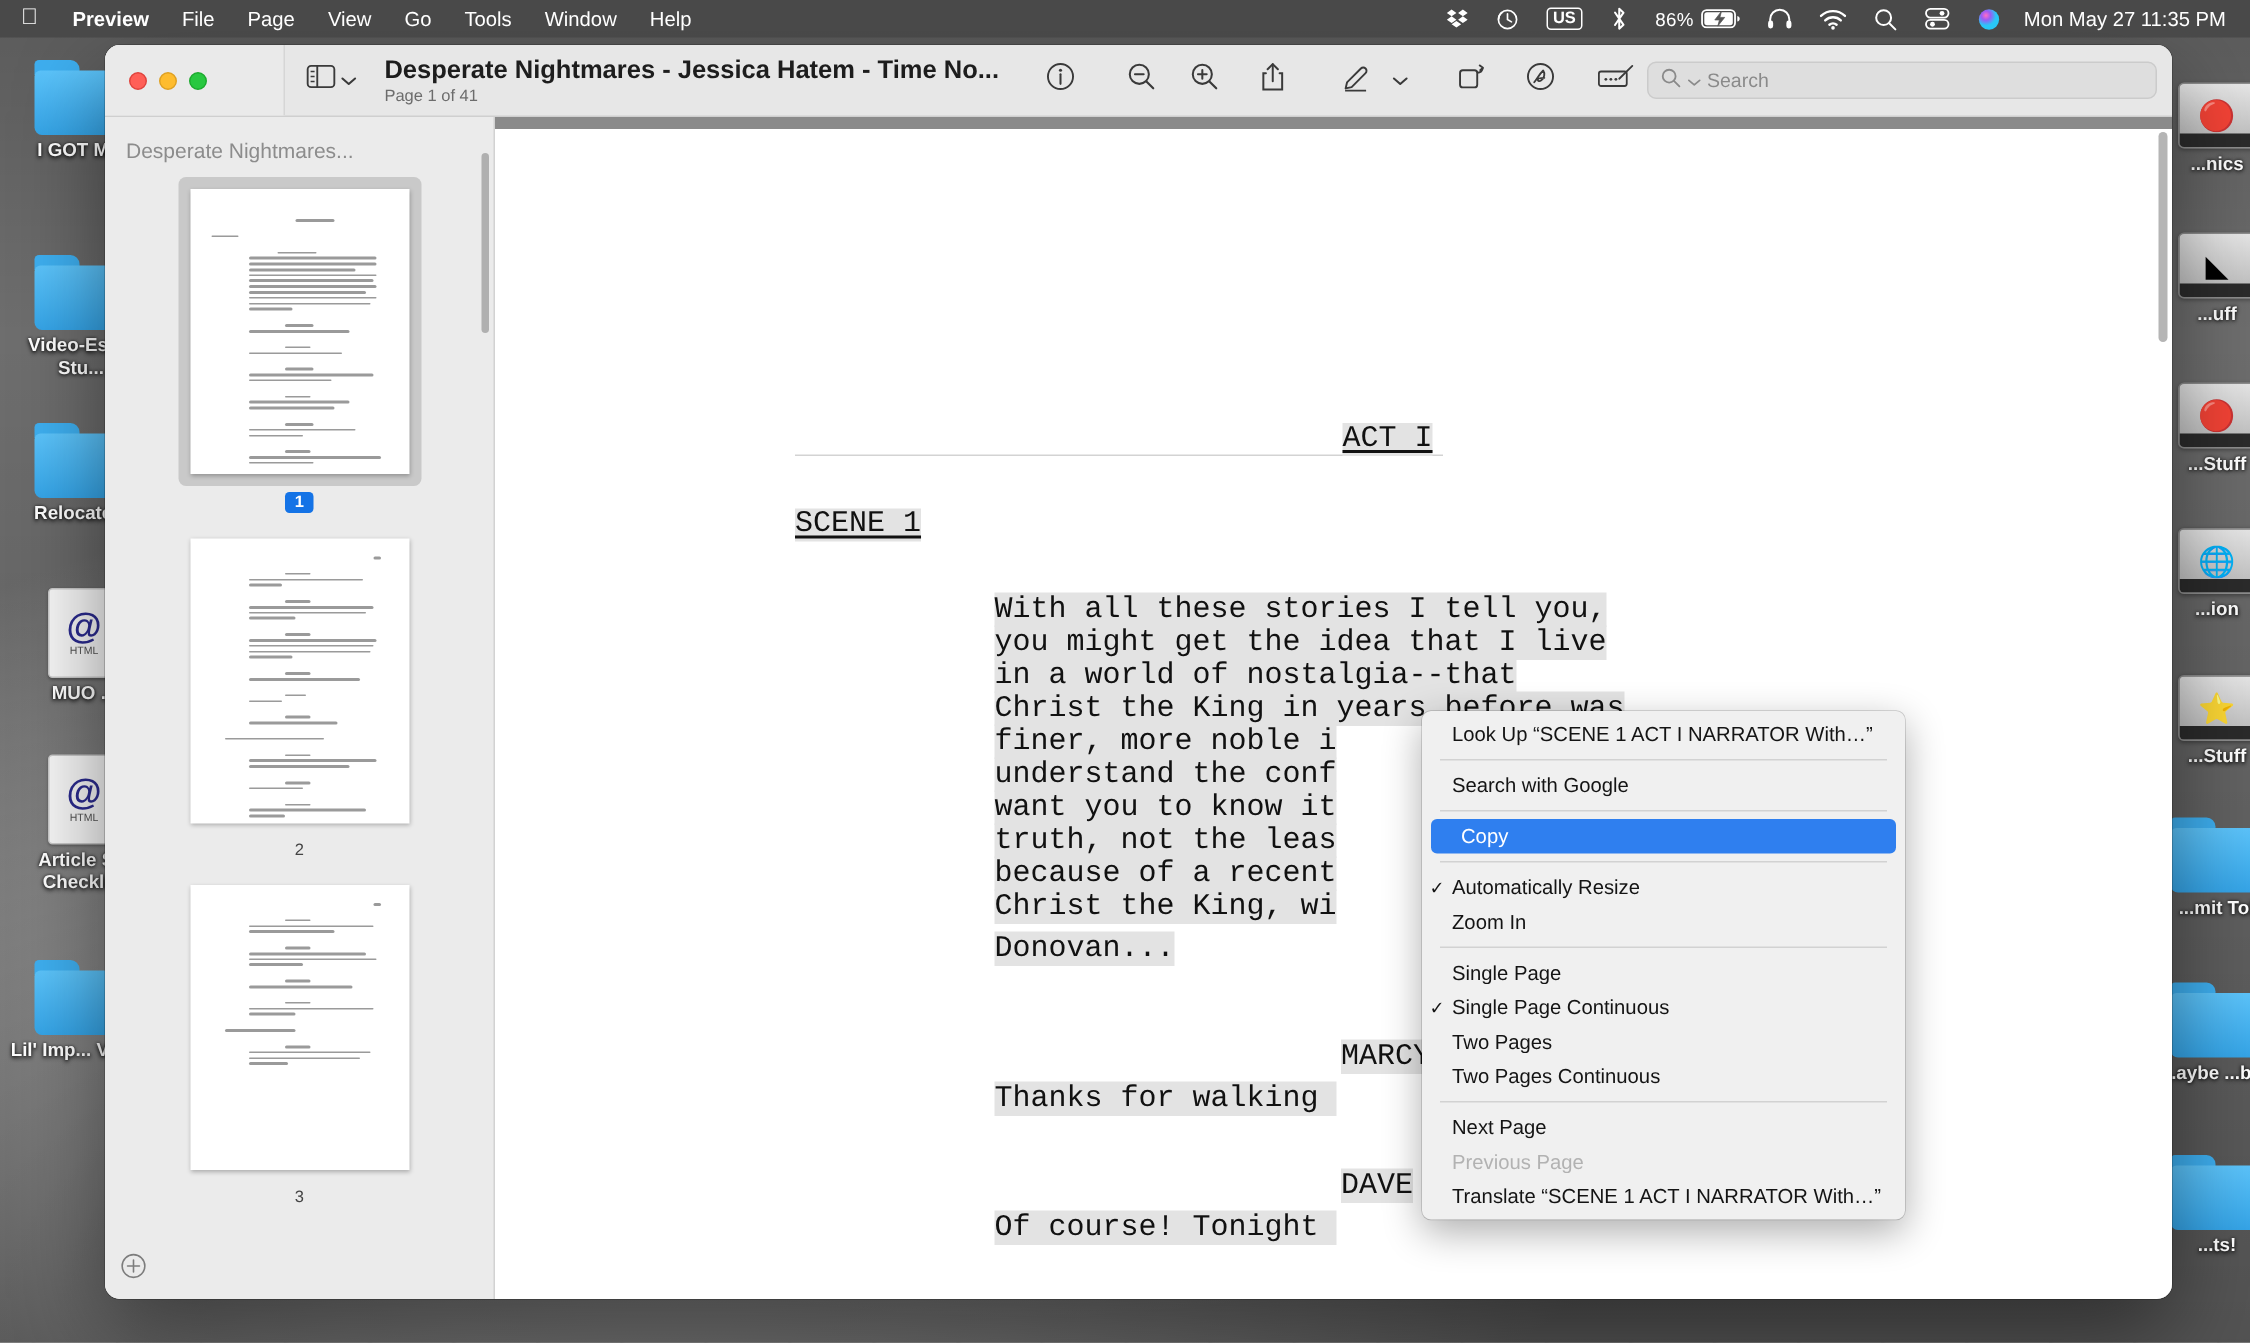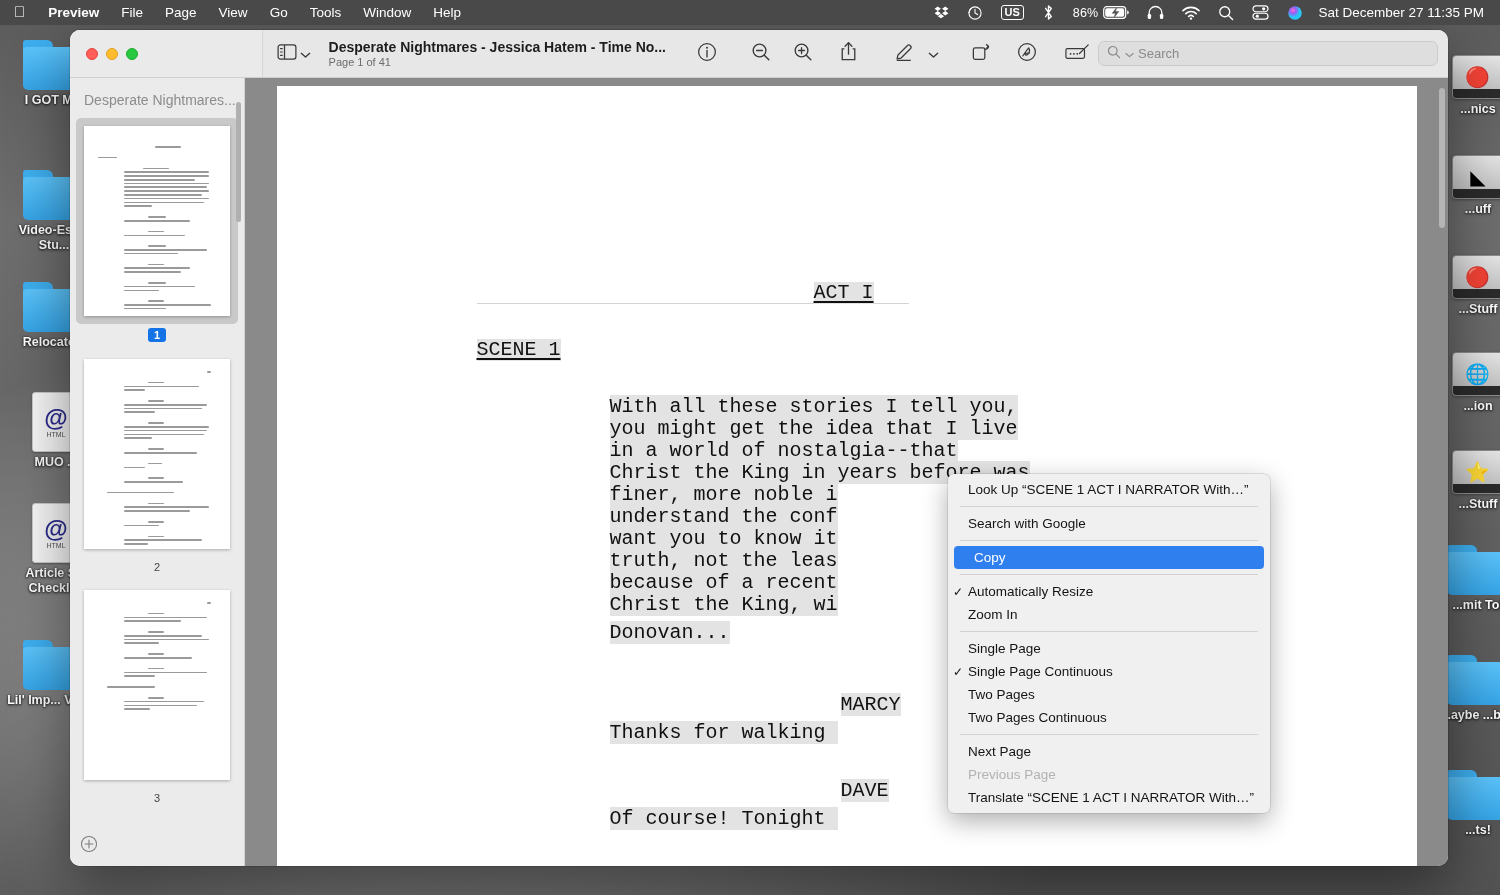--- a/index.html
+++ b/index.html
@@ -101,34 +101,34 @@
   .tl.y { background: #febc2e; border:0.5px solid #dfa123;}
   .tl.g { background: #28c840; border:0.5px solid #1dab2f;}
   .tb-main { flex: 1; display: flex; align-items: center; padding: 0 10px 0 14px; gap: 0px; }
 
   .tbbtn {
     display: flex; align-items: center; justify-content: center;
     height: 28px; padding: 0 7px; border-radius: 5px; color: #3a3a3a;
   }
   .sidebar-btn { display:flex; align-items:center; gap:3px; margin-right: 18px;}
   .doc-title-wrap { display: flex; flex-direction: column; justify-content: center; min-width: 0; }
-  .doc-title { font-size: 14px; font-weight: bold; color: #1d1d1d; white-space: nowrap; }
+  .doc-title { font-size: 17px; font-weight: bold; color: #1d1d1d; white-space: nowrap; }
   .doc-sub { font-size: 11px; color: #6c6c6c; margin-top: 1px; }
   .searchbox {
     margin-left: auto; width: 340px; height: 25px; background: #dedede;
     border: 1px solid #cbcbcb; border-radius: 6px;
     display: flex; align-items: center; gap: 4px; padding: 0 8px;
     color: #8a8a8a; font-size: 13px;
   }
 
   #body { display: flex; height: 788px; }
 
   
   #sidebar {
-    width: 175px; background: #ebebeb; border-right: 1px solid #d2d2d2;
+    width: 260px; background: #ebebeb; border-right: 1px solid #d2d2d2;
     position: relative; display: flex; flex-direction: column;
   }
   .sb-title {
     font-size: 14px; color: #8c8c8c; padding: 14px 0 10px 14px; white-space: nowrap;
   }
   .thumbs { flex: 1; overflow: hidden; padding: 0 0 0 0; }
   .thumb-wrap { display: flex; flex-direction: column; align-items: center; margin-bottom: 9px; }
   .thumb-sel {
     padding: 8px; border-radius: 5px; background: #c9c9c9;
   }
@@ -163,21 +163,21 @@
     color: #111;
   }
   .doc-scroll {
     position: absolute; right: 3px; top: 10px; width: 6px; height: 140px;
     background: #b5b5b5; border-radius: 3px; z-index: 5;
   }
   .sel { background: #e3e3e3; }
   .line { font-size: 20px; line-height: 22px; letter-spacing: 0px; white-space: pre; }
   .u { text-decoration: underline; text-underline-offset: 3px; }
   #hr-act { position: absolute; left: 200px; top: 217px; width: 432px; height: 1px; background: #d3d3d3; }
-  .act-head { position: absolute; left: 537px; top: 196px; }
+  .act-head { position: absolute; left: 565px; top: 196px; }
   .scene-head { position: absolute; left: 200px; top: 253px; }
   .char { font-size: 20px; line-height: 22px; }
 
   
   #ctxmenu {
     position: absolute; left: 878px; top: 444px; width: 322px;
     background: #f0f0f0;
     border-radius: 6px;
     box-shadow: 0 8px 26px rgba(0,0,0,0.32), 0 0 0 0.5px rgba(0,0,0,0.18);
     padding: 4px 0; z-index: 60;
@@ -359,21 +359,21 @@
         <defs>
             <radialGradient id="sg" cx="35%" cy="30%">
               <stop offset="0%" stop-color="#ff6ec7"></stop>
               <stop offset="45%" stop-color="#9b5cf6"></stop>
               <stop offset="100%" stop-color="#29c7f7"></stop>
             </radialGradient>
           </defs>
         <circle cx="9" cy="9" r="7.6" fill="url(#sg)"></circle>
       </svg>
     </div>
-    <div class="mb-clock">Sat December 27  11:35 PM</div>
+    <div class="mb-clock">Mon May 27  11:35 PM</div>
   </div>
 </div>
 
 <div id="window">
 
   <div id="titlebar">
     <div class="tb-left">
       <div class="traffic">
         <div class="tl r"></div>
         <div class="tl y"></div>

